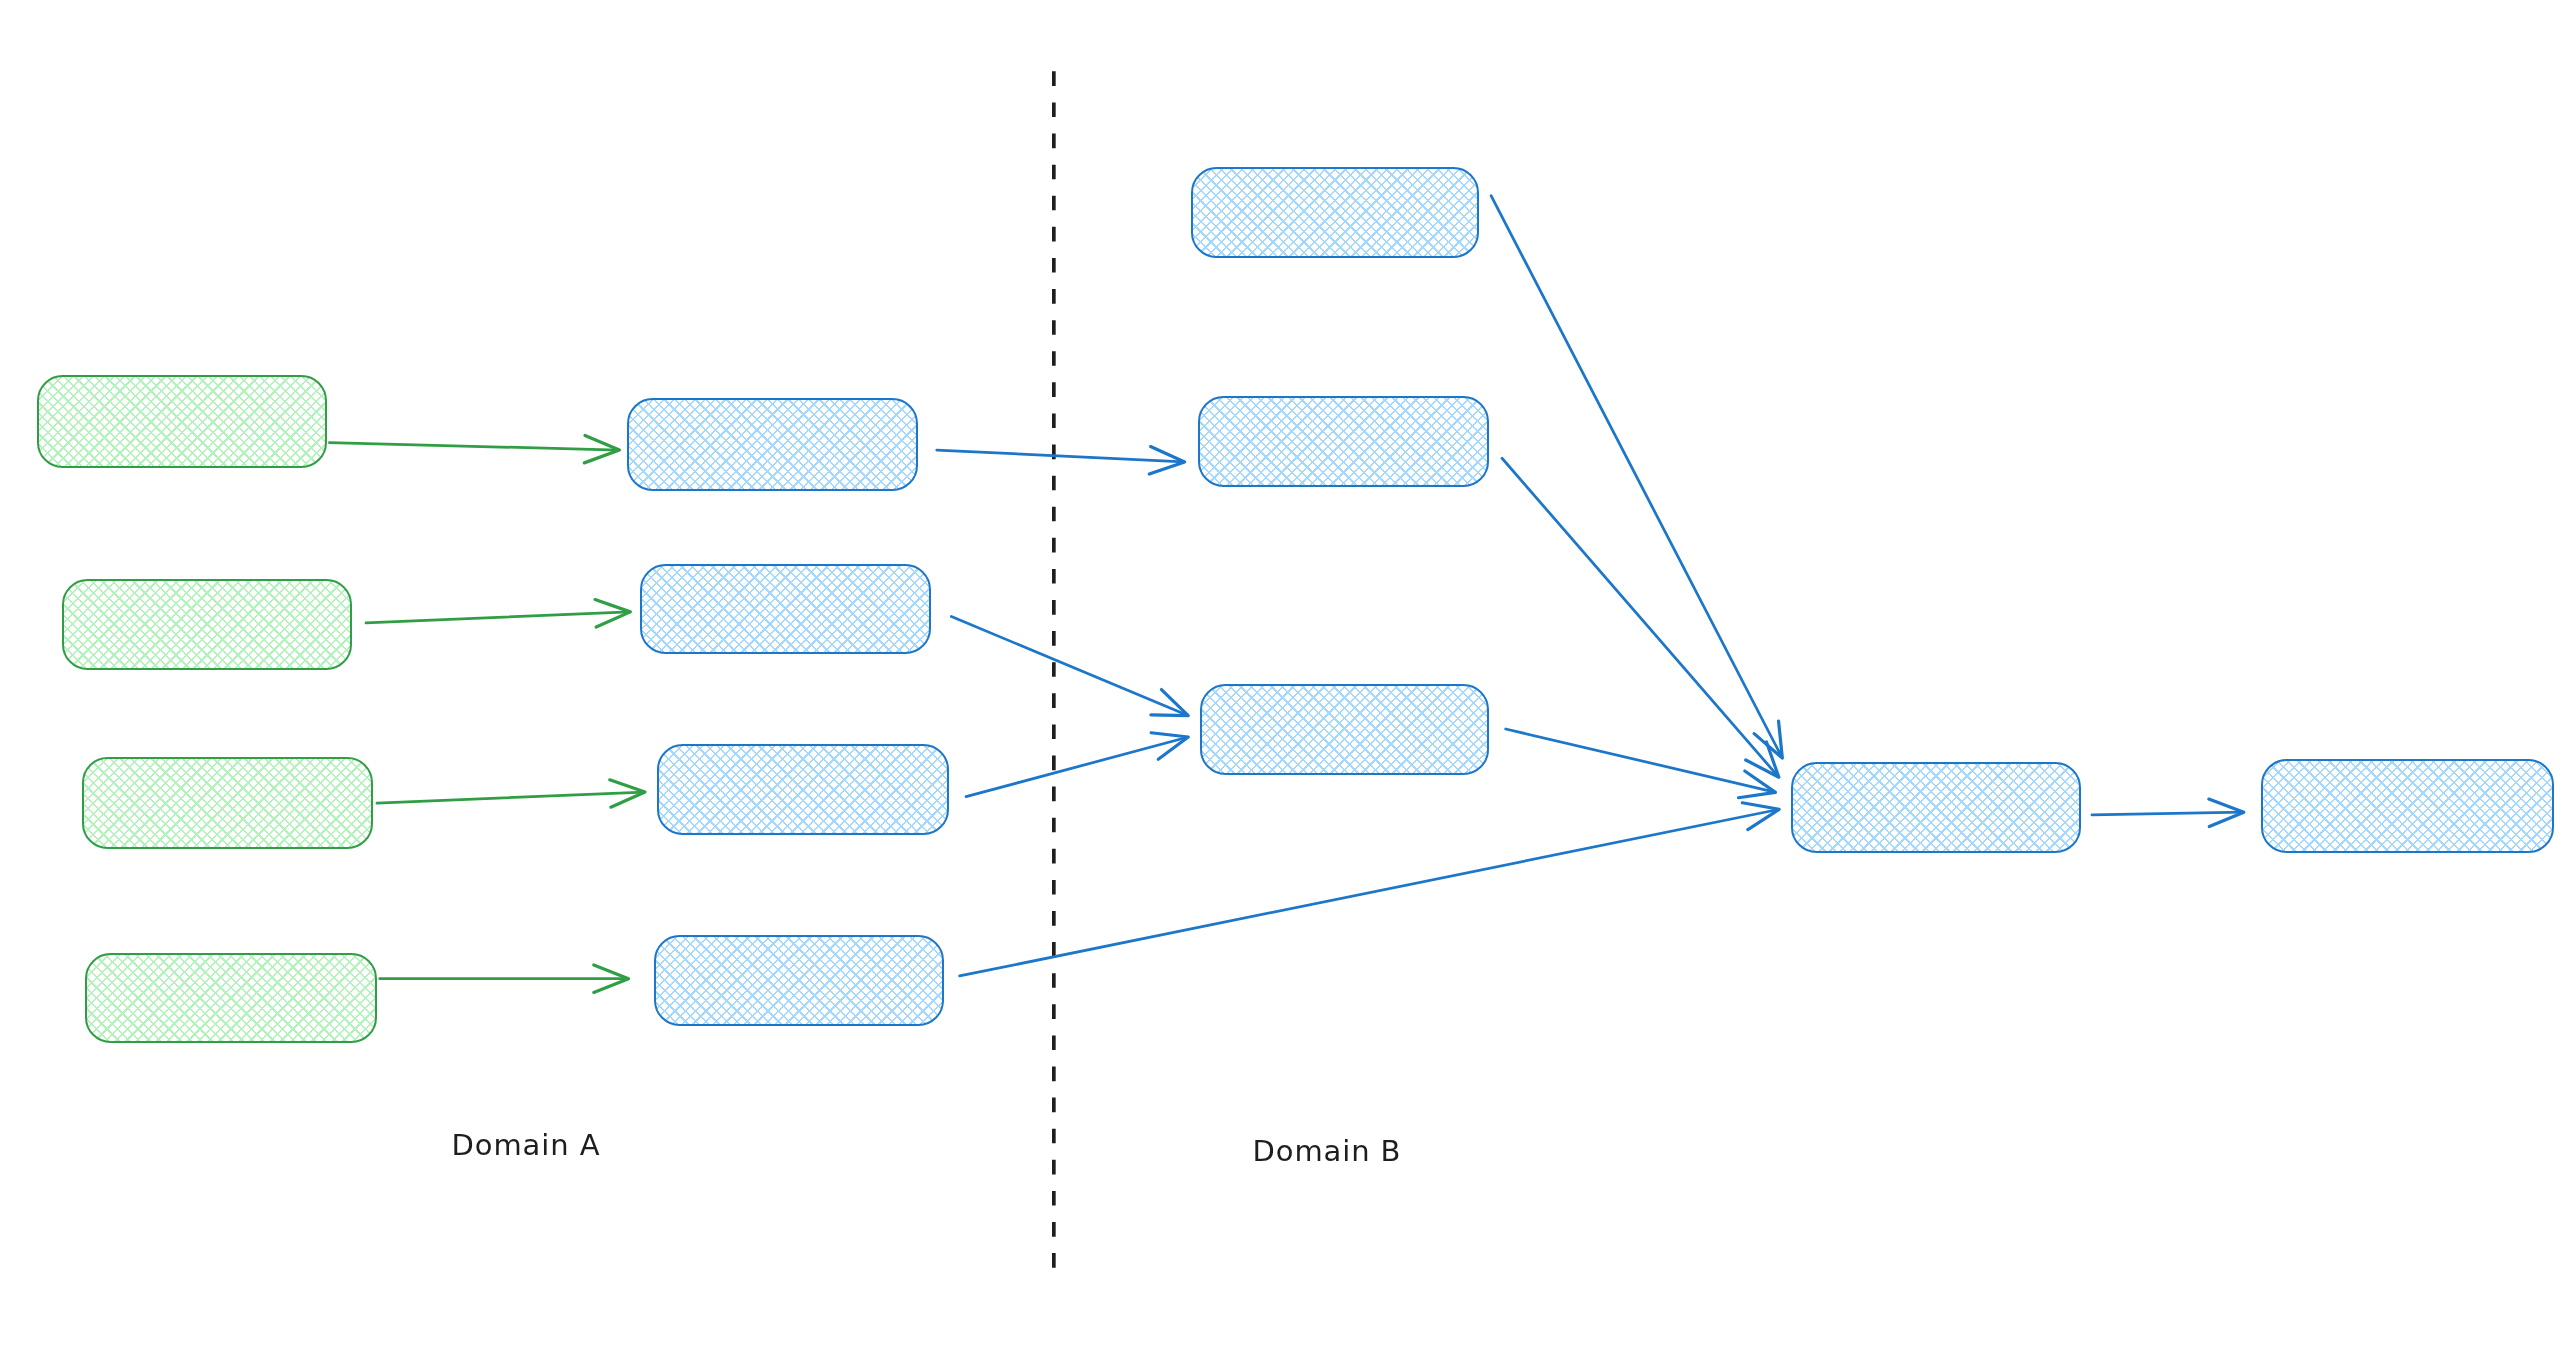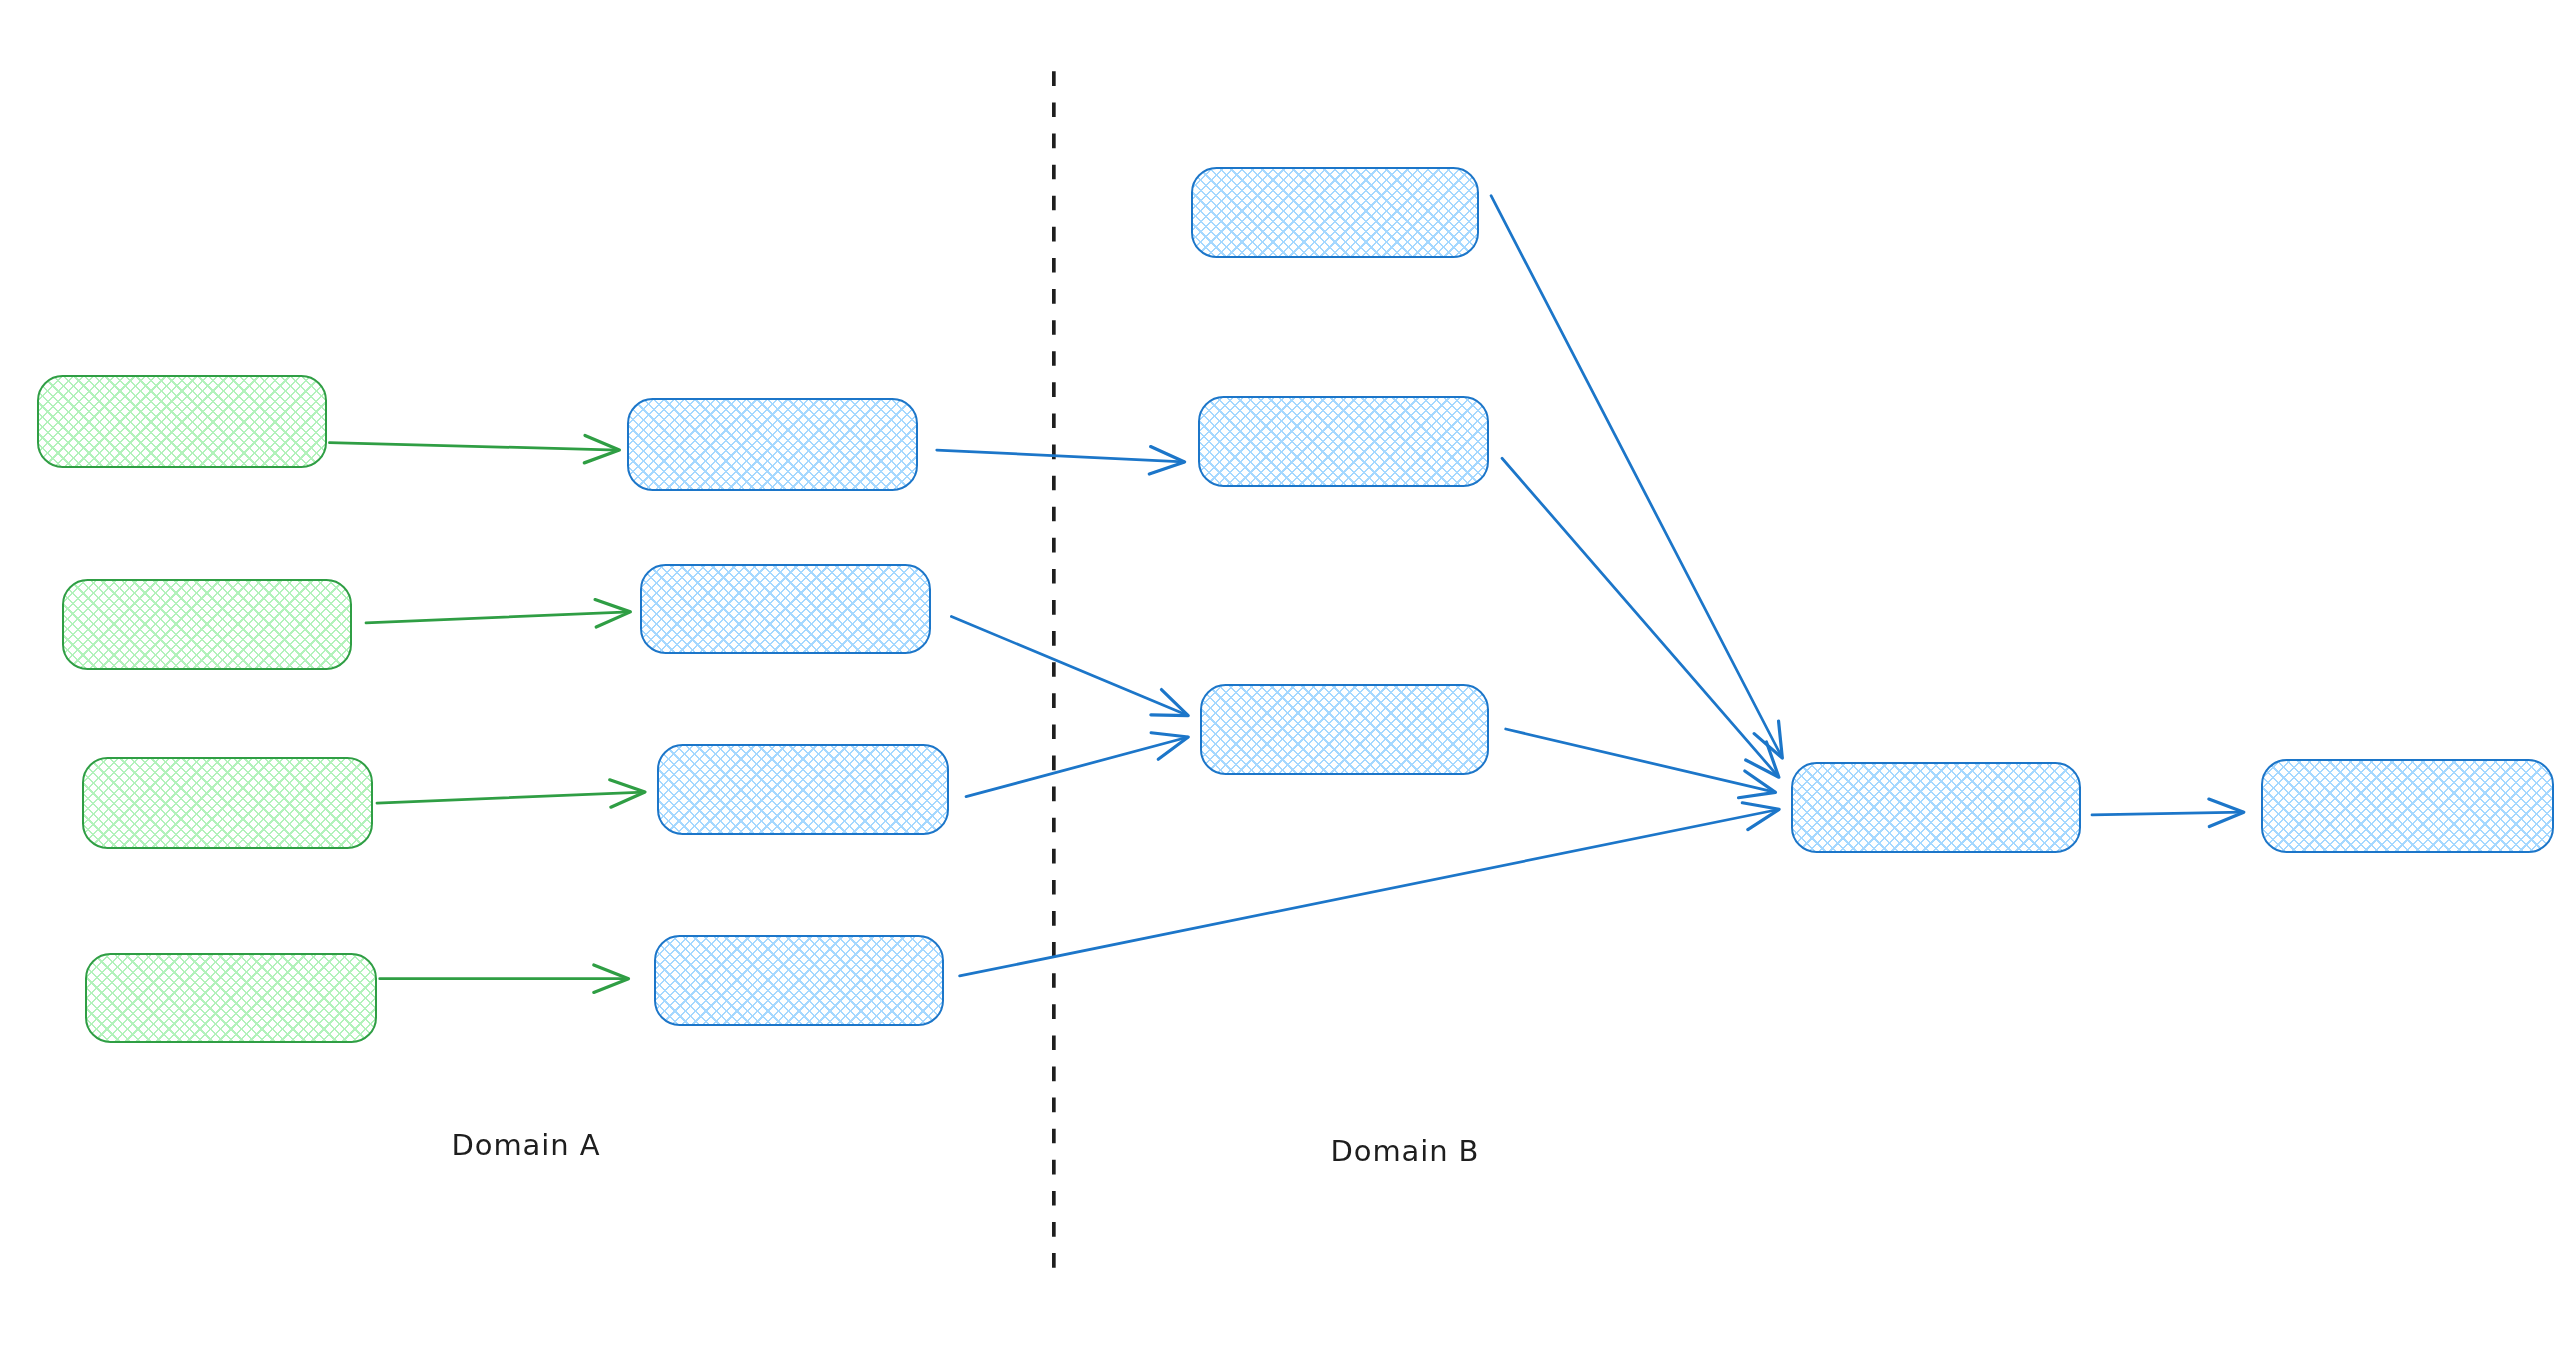--- a/index.html
+++ b/index.html
@@ -98,16 +98,16 @@
   <div class="node blue" style="left:657px;top:744px;width:292px;height:91px;"></div>
   <div class="node blue" style="left:654px;top:935px;width:290px;height:91px;"></div>
 
   <div class="node blue" style="left:1191px;top:167px;width:288px;height:91px;"></div>
   <div class="node blue" style="left:1198px;top:396px;width:291px;height:91px;"></div>
   <div class="node blue" style="left:1200px;top:684px;width:289px;height:91px;"></div>
   <div class="node blue" style="left:1791px;top:762px;width:290px;height:91px;"></div>
   <div class="node blue" style="left:2261px;top:759px;width:293px;height:94px;"></div>
 
   <div class="domain-label" style="left:526px;top:1145px;">Domain A</div>
-  <div class="domain-label" style="left:1405px;top:1151px;">Domain B</div>
+  <div class="domain-label" style="left:1327px;top:1151px;">Domain B</div>
 
 </div>
 
 
 </body></html>

